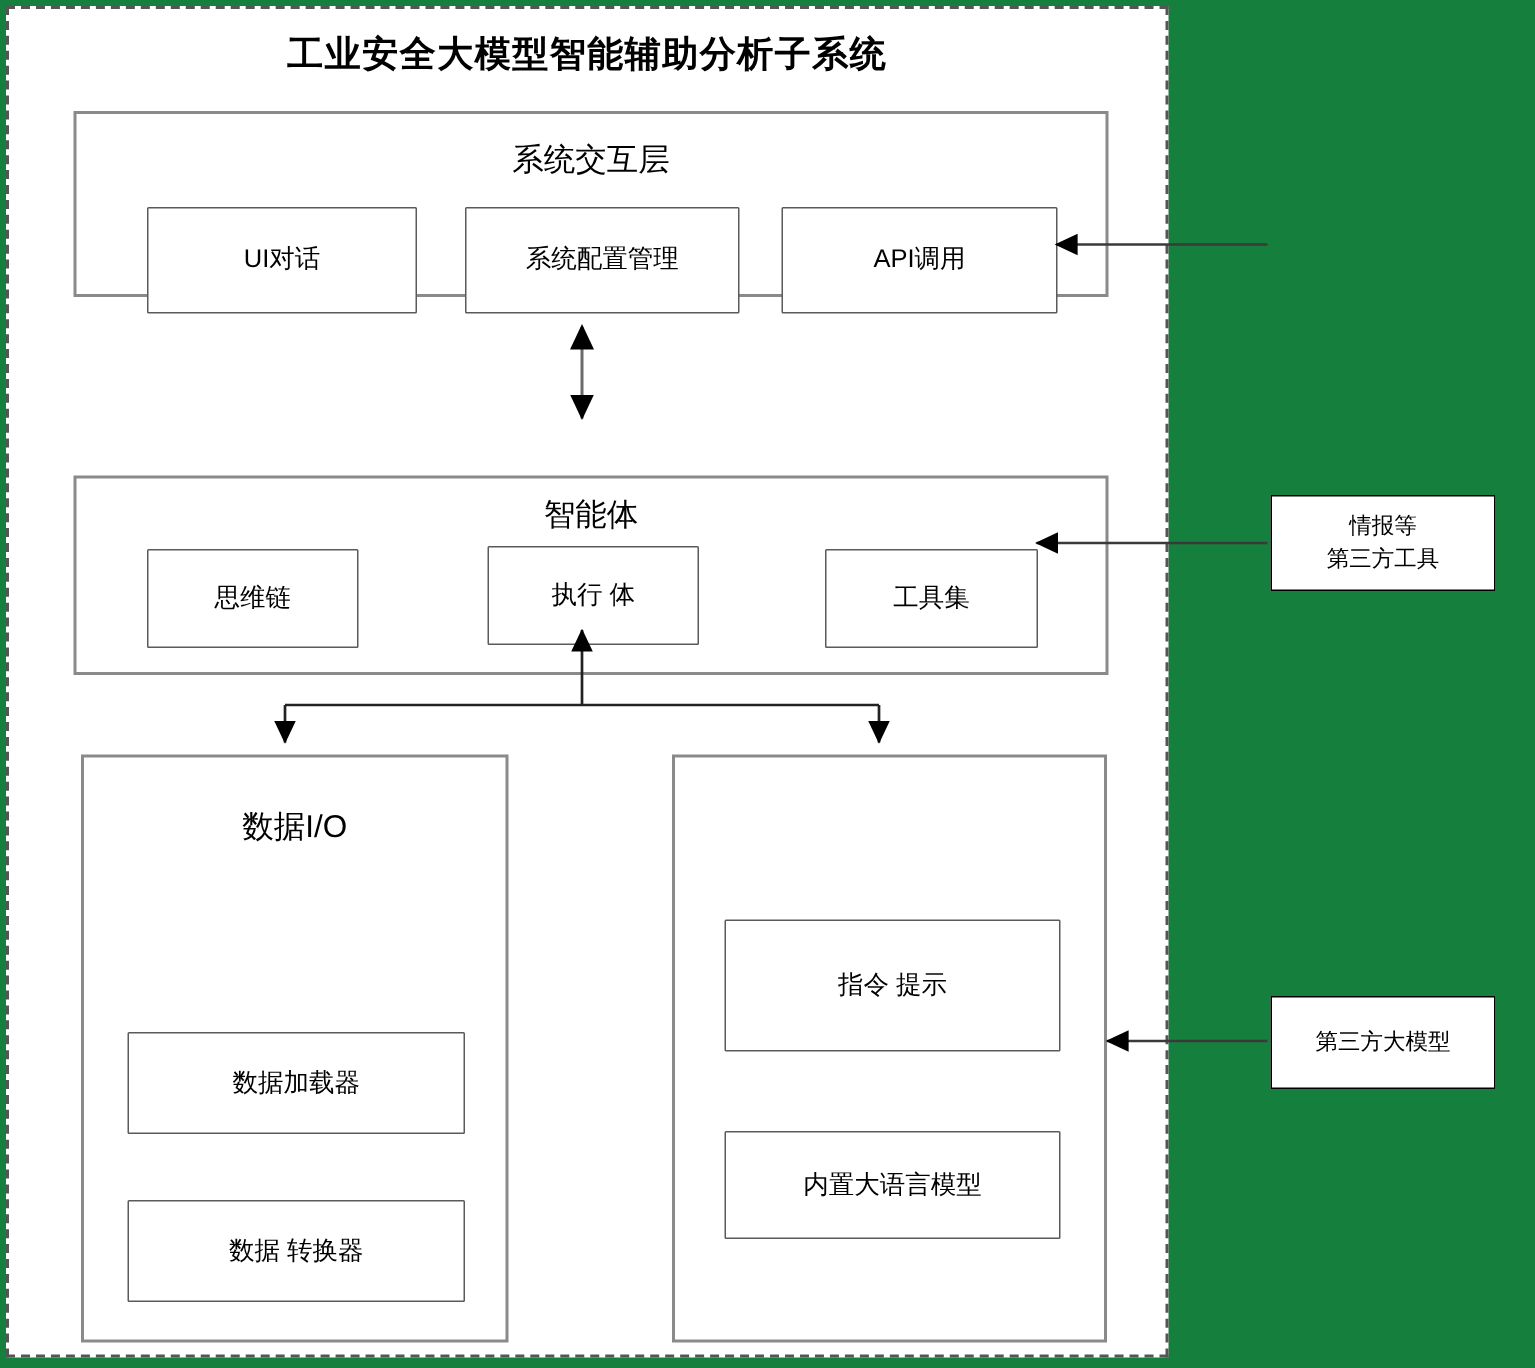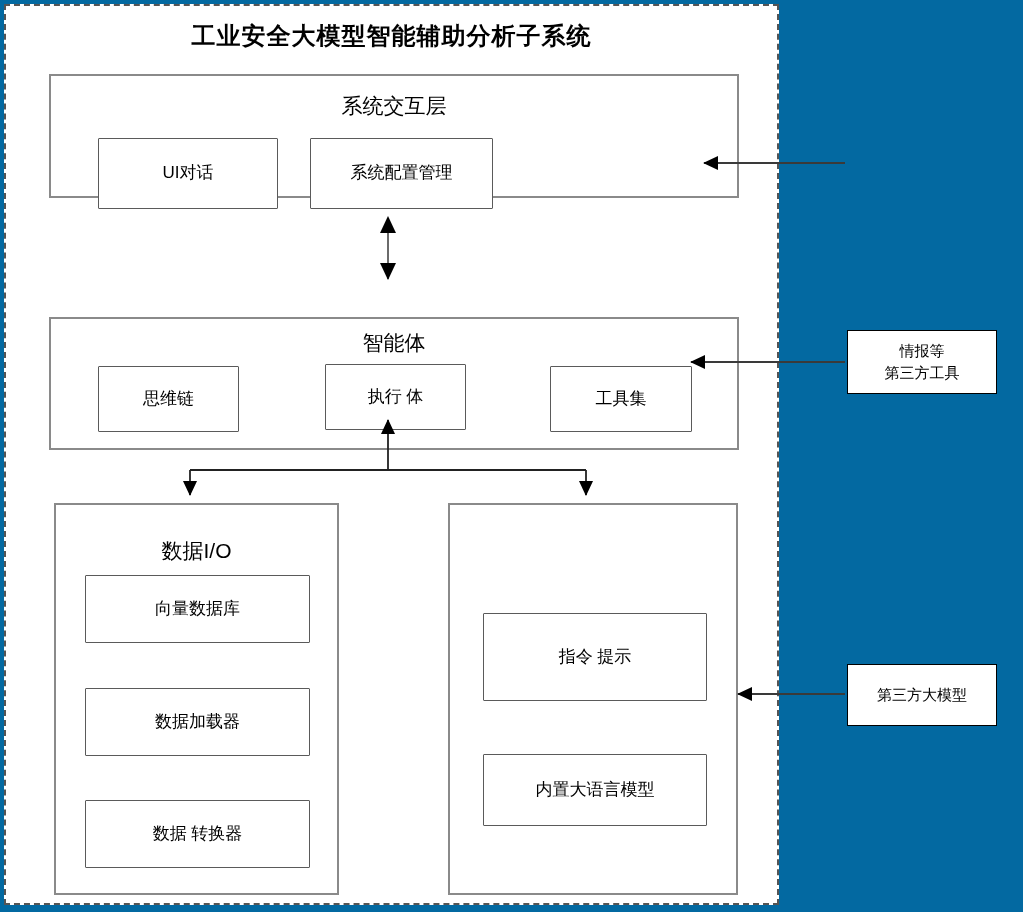--- a/index.html
+++ b/index.html
@@ -15,21 +15,21 @@
     overflow: hidden;
     font-family: "Liberation Sans", "DejaVu Sans", sans-serif;
     color: #000000;
   }
 
   #stage {
     position: absolute;
     left: 0; top: 0;
     width: 1023px;
     height: 912px;
-    background: #0369a1;
+    background: #15803d;
   }
 
   
   .subsystem-frame {
     position: absolute;
     left: 4px;
     top: 4px;
     width: 775px;
     height: 901px;
     background: #ffffff;
@@ -128,34 +128,34 @@
 
   <div class="subsystem-frame">
 
     <div class="subsystem-title">工业安全大模型智能辅助分析子系统</div>
 
     <div class="layer-panel" id="interaction-layer">
       <div class="layer-title">系统交互层</div>
 
       <div class="module" style="left:47px;  top:62px; width:180px; height:71px;">UI对话</div>
       <div class="module" style="left:259px; top:62px; width:183px; height:71px;">系统配置管理</div>
+      <div class="module" style="left:470px; top:62px; width:184px; height:71px;">API调用</div>
     </div>
 
     <div class="layer-panel" id="agent-layer">
       <div class="layer-title">智能体</div>
 
       <div class="module" style="left:47px;  top:47px; width:141px; height:66px;">思维链</div>
       <div class="module" style="left:274px; top:45px; width:141px; height:66px;">执行 体</div>
       <div class="module" style="left:499px; top:47px; width:142px; height:66px;">工具集</div>
     </div>
 
     <div class="layer-panel" id="data-io-layer">
       <div class="layer-title">数据I/O</div>
 
-      <div class="module" style="left:29px; top:70px;  width:225px; height:68px;">向量数据库</div>
       <div class="module" style="left:29px; top:183px; width:225px; height:68px;">数据加载器</div>
       <div class="module" style="left:29px; top:295px; width:225px; height:68px;">数据 转换器</div>
     </div>
 
     <div class="layer-panel" id="model-io-layer">
 
       <div class="module" style="left:33px; top:108px;  width:224px; height:88px;">指令 提示</div>
       <div class="module" style="left:33px; top:249px; width:224px; height:72px;">内置大语言模型</div>
     </div>
 

